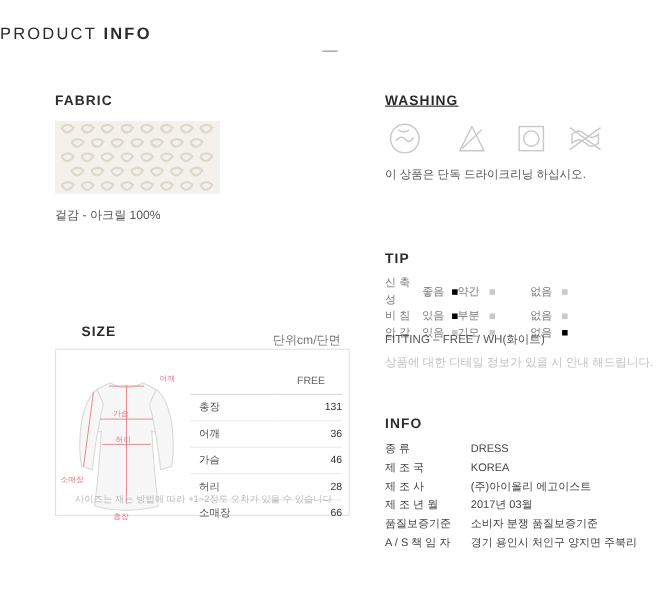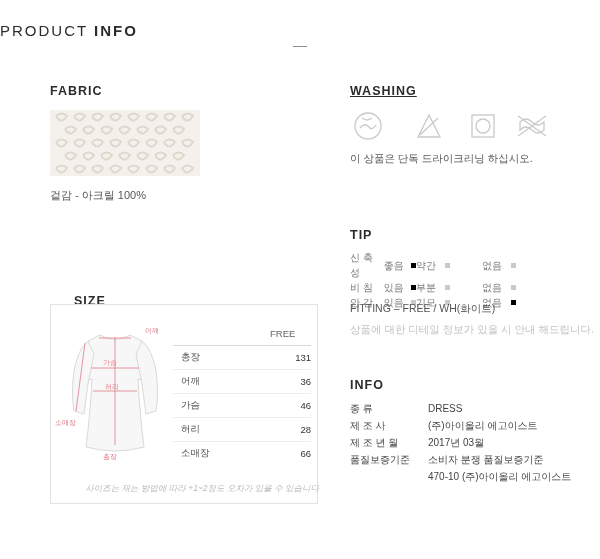--- a/index.html
+++ b/index.html
@@ -76,37 +76,36 @@
   #size-head { top: 294px; left: 50px; margin-left: 24px; }
   .size-unit {
     position: absolute;
     top: 302px;
     left: 248px;
     font-size: 11px;
     color: #777777;
   }
   .size-box {
     position: absolute;
-    top: 304px;
+    top: 317px;
     left: 50px;
     width: 268px;
-    height: 200px;
+    height: 152px;
     border: 1px solid #e2e2e2;
     background: #ffffff;
     box-sizing: border-box;
   }
   .size-note {
     position: absolute;
     bottom: 8px;
     left: 0;
     width: 268px;
-    text-align: right;
+    text-align: center;
     font-size: 8.5px;
     color: #b9b9b9;
-    font-style: italic;
   }
   .dress-wrap {
     position: absolute;
     top: 8px;
     left: 4px;
     width: 120px;
     height: 160px;
   }
   .size-table {
     position: absolute;
@@ -431,27 +430,34 @@
   <div class="tip-fit">FITTING – FREE / WH(화이트)</div>
   <div class="tip-sub">상품에 대한 디테일 정보가 있을 시 안내 해드립니다.</div>
 
   <div class="sec-head" id="info-head">INFO</div>
   <div class="info-table">
     <div class="info-row">
       <span class="info-k">종    류</span>
       <span class="info-v">DRESS</span>
     </div>
     <div class="info-row">
+      <span class="info-k">제  조  국</span>
+      <span class="info-v">KOREA</span>
+    </div>
+    <div class="info-row">
       <span class="info-k">제  조  사</span>
       <span class="info-v">(주)아이올리 에고이스트</span>
     </div>
     <div class="info-row">
       <span class="info-k">제 조 년 월</span>
       <span class="info-v">2017년 03월</span>
     </div>
     <div class="info-row">
       <span class="info-k">품질보증기준</span>
       <span class="info-v">소비자 분쟁 품질보증기준</span>
     </div>
-    <div class="info-cont">470-10 (주)아이올리 에고이스트</div>
+    <div class="info-row">
+      <span class="info-k">A / S 책 임 자</span>
+      <span class="info-v">경기 용인시 처인구 양지면 주북리</span>
+    </div>
   </div>
 
 </div>
 
 </body></html>

